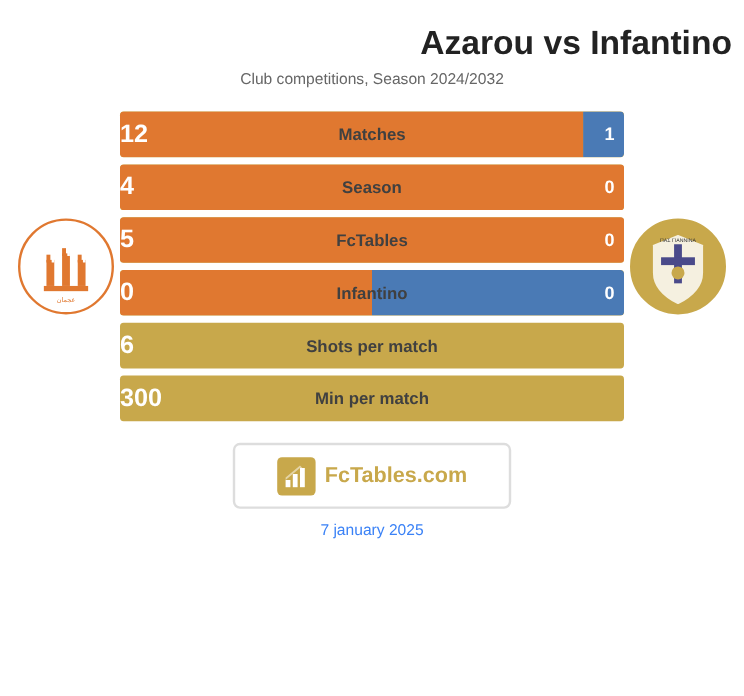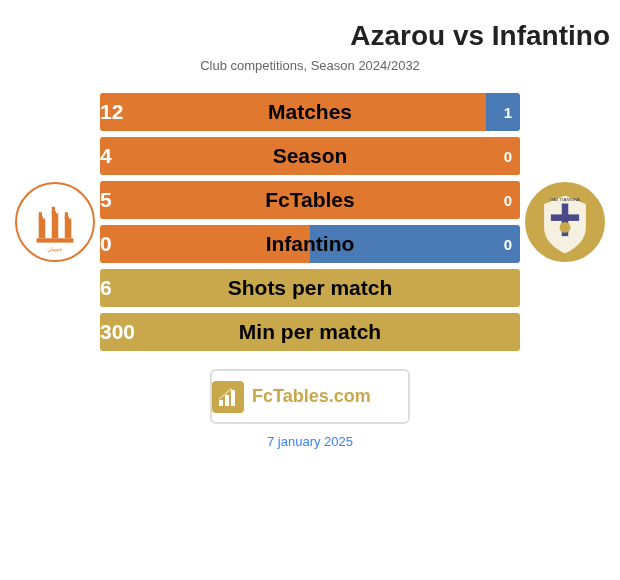--- a/index.html
+++ b/index.html
@@ -103,23 +103,23 @@
     .stat-left-value {
       position: absolute;
       left: 0;
       font-size: 21px;
       font-weight: bold;
       color: #fff;
       z-index: 2;
     }
 
     .stat-label {
-      font-size: 21px;
-      font-weight: bold;
-      color: #000000;
+      font-size: 14px;
+      font-weight: bold;
+      color: #404040;
       z-index: 2;
       position: relative;
       text-align: center;
     }
 
     .stat-right-value {
       position: absolute;
       right: 8px;
       font-size: 15px;
       font-weight: bold;
@@ -127,28 +127,28 @@
       z-index: 2;
     }
 
     
     .stat-row-single .stat-bar-bg {
       background: #c8a84b;
     }
 
     .fctables-logo {
       margin: 18px auto 10px;
-      width: 200px;
+      width: 232px;
       height: 55px;
       background: #fff;
       border: 2px solid #ddd;
       border-radius: 6px;
       display: flex;
       align-items: center;
-      justify-content: flex-start;
+      justify-content: center;
       gap: 8px;
     }
 
     .fctables-icon {
       width: 32px;
       height: 32px;
       background: #c8a84b;
       border-radius: 4px;
       display: flex;
       align-items: center;

